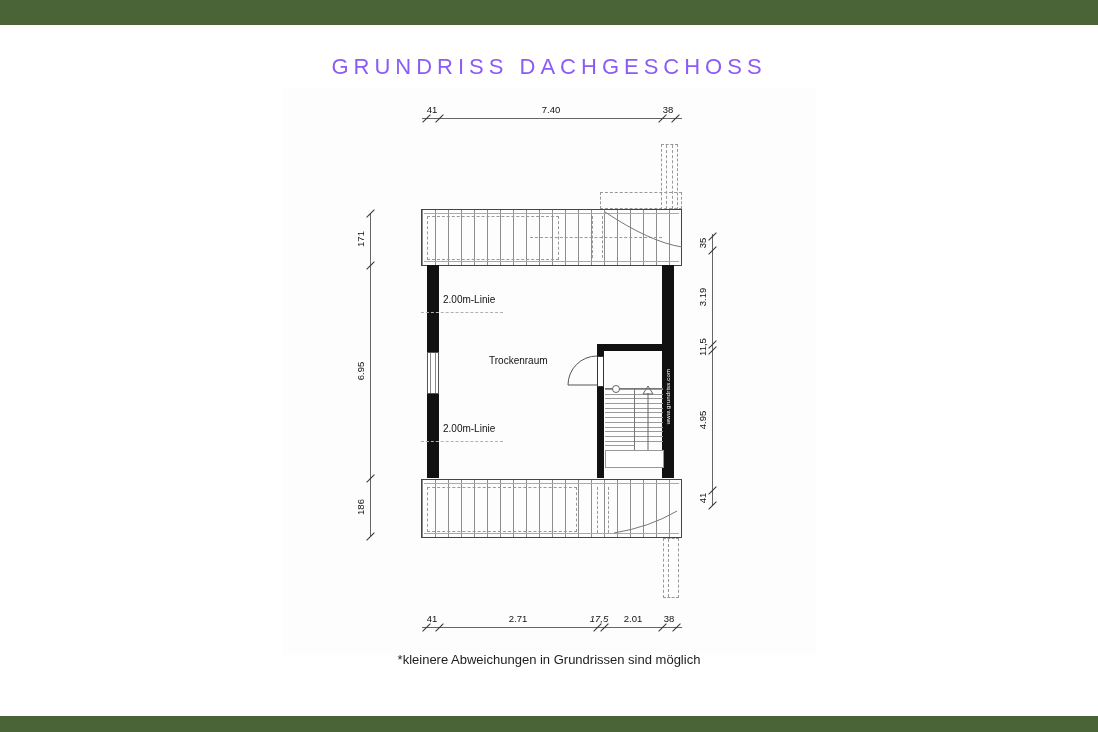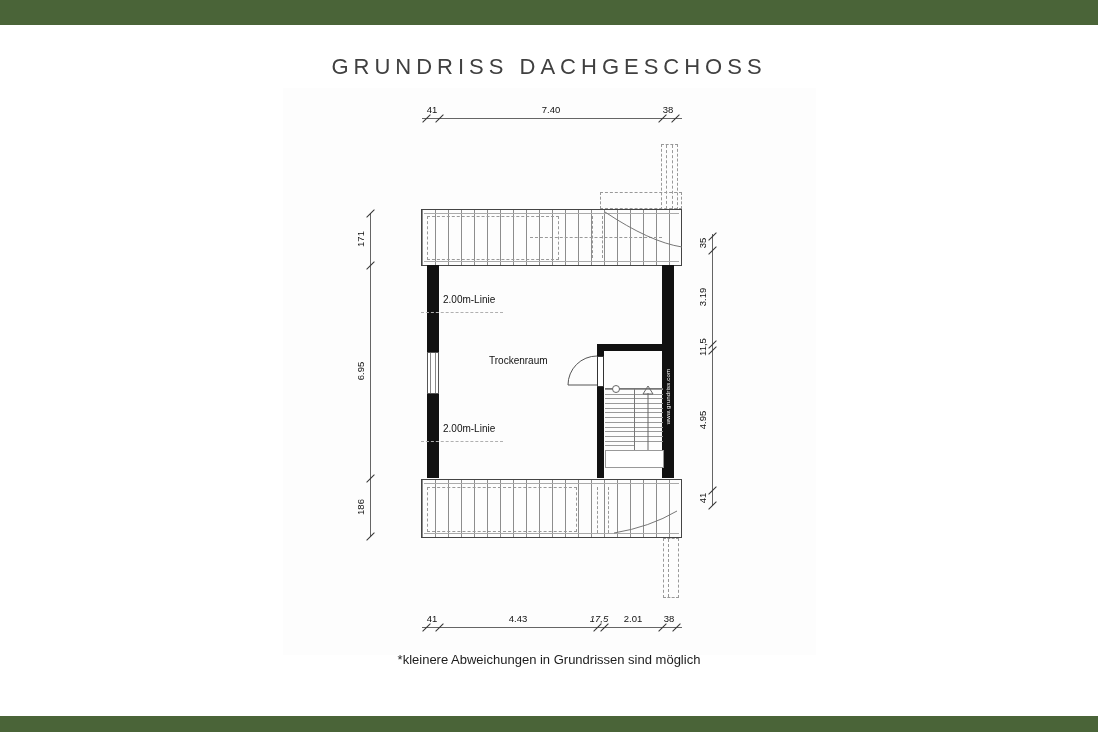--- a/index.html
+++ b/index.html
@@ -1,21 +1,21 @@
 <!DOCTYPE html>
 <html><head>
 <meta charset="utf-8">
 <style>
   html,body{margin:0;padding:0;}
   body{width:1098px;height:732px;position:relative;background:#ffffff;
        font-family:"Liberation Sans", sans-serif;overflow:hidden;}
   .abs{position:absolute;}
   .bar{left:0;width:1098px;background:#4a6438;}
   .title{left:0;top:54px;width:1098px;text-align:center;
-         font-size:22px;font-weight:500;letter-spacing:5px;color:#404040;}
+         font-size:22px;font-weight:500;letter-spacing:5px;color:#8b5cf6;}
   .footnote{left:0;top:652px;width:1098px;text-align:center;
             font-size:13px;color:#1c1c1c;}
   .sheet{left:283px;top:88px;width:533px;height:567px;background:#fdfdfd;}
   .dline{background:#666;}
   .tk{width:11px;height:1px;background:#333;transform:rotate(-45deg);}
   .dlab{font-size:9.5px;color:#111;white-space:nowrap;text-align:center;}
   .vlab{width:40px;height:12px;line-height:12px;transform:rotate(-90deg);}
   .band{border:1px solid #444;
         background:repeating-linear-gradient(to right,#8d8d8d 0,#8d8d8d 1px,transparent 1px,transparent 13px);}
   .bandinner{left:2px;right:2px;top:3px;bottom:3px;border-top:1px solid #aaa;border-bottom:1px solid #aaa;}
@@ -49,21 +49,21 @@
 <div class="abs dlab" style="left:659px;top:104px;width:18px;">38</div>
 
 <div class="abs dline" style="left:422px;top:627px;width:260px;height:1px;"></div>
 <div class="abs tk" style="left:421px;top:627px;"></div>
 <div class="abs tk" style="left:434px;top:627px;"></div>
 <div class="abs tk" style="left:592px;top:627px;"></div>
 <div class="abs tk" style="left:599px;top:627px;"></div>
 <div class="abs tk" style="left:657px;top:627px;"></div>
 <div class="abs tk" style="left:671px;top:627px;"></div>
 <div class="abs dlab" style="left:423px;top:613px;width:18px;">41</div>
-<div class="abs dlab" style="left:504px;top:613px;width:28px;">4.43</div>
+<div class="abs dlab" style="left:504px;top:613px;width:28px;">2.71</div>
 <div class="abs dlab" style="left:585px;top:613px;width:28px;font-style:italic;">17,5</div>
 <div class="abs dlab" style="left:619px;top:613px;width:28px;">2.01</div>
 <div class="abs dlab" style="left:660px;top:613px;width:18px;">38</div>
 
 <div class="abs dline" style="left:370px;top:213px;width:1px;height:324px;"></div>
 <div class="abs tk" style="left:365px;top:213px;"></div>
 <div class="abs tk" style="left:365px;top:265px;"></div>
 <div class="abs tk" style="left:365px;top:478px;"></div>
 <div class="abs tk" style="left:365px;top:536px;"></div>
 <div class="abs dlab vlab" style="left:341px;top:233px;">171</div>

